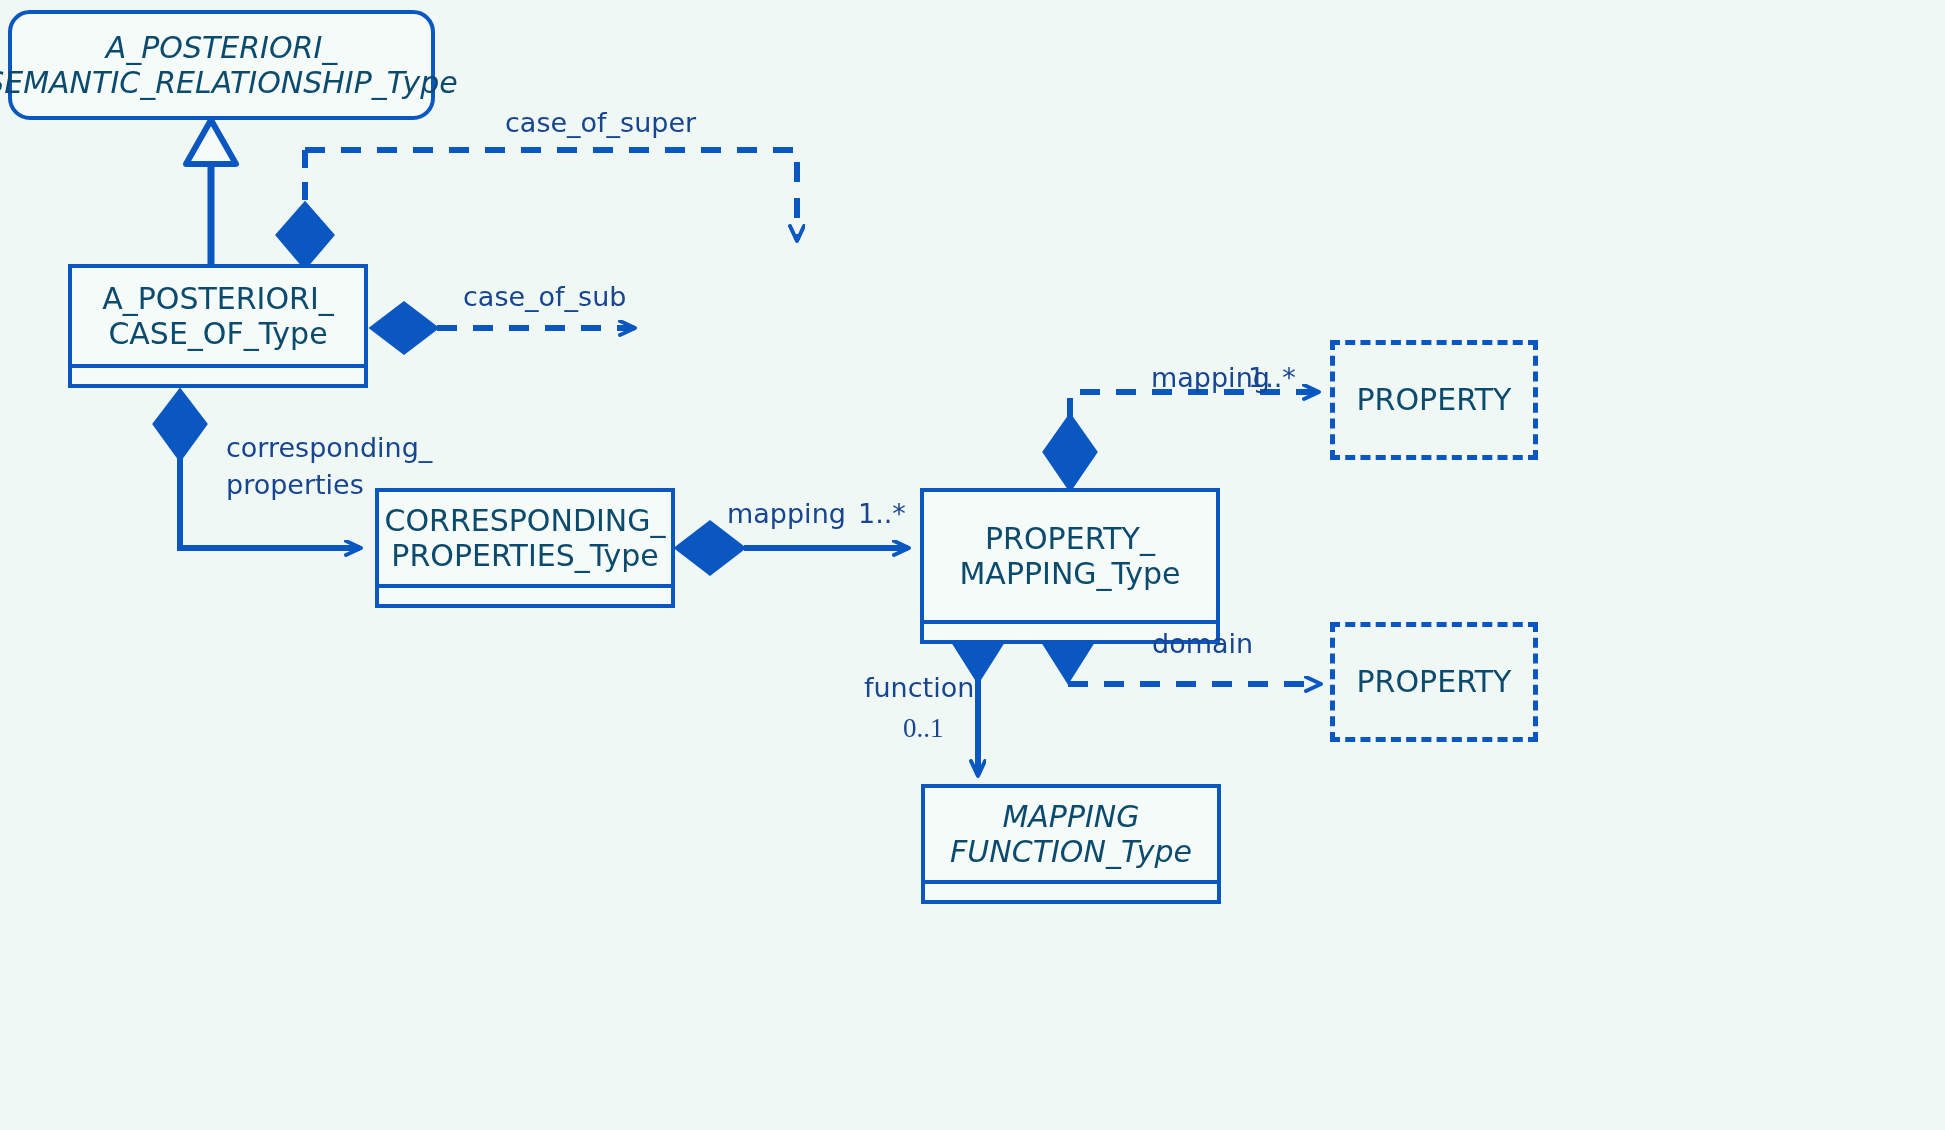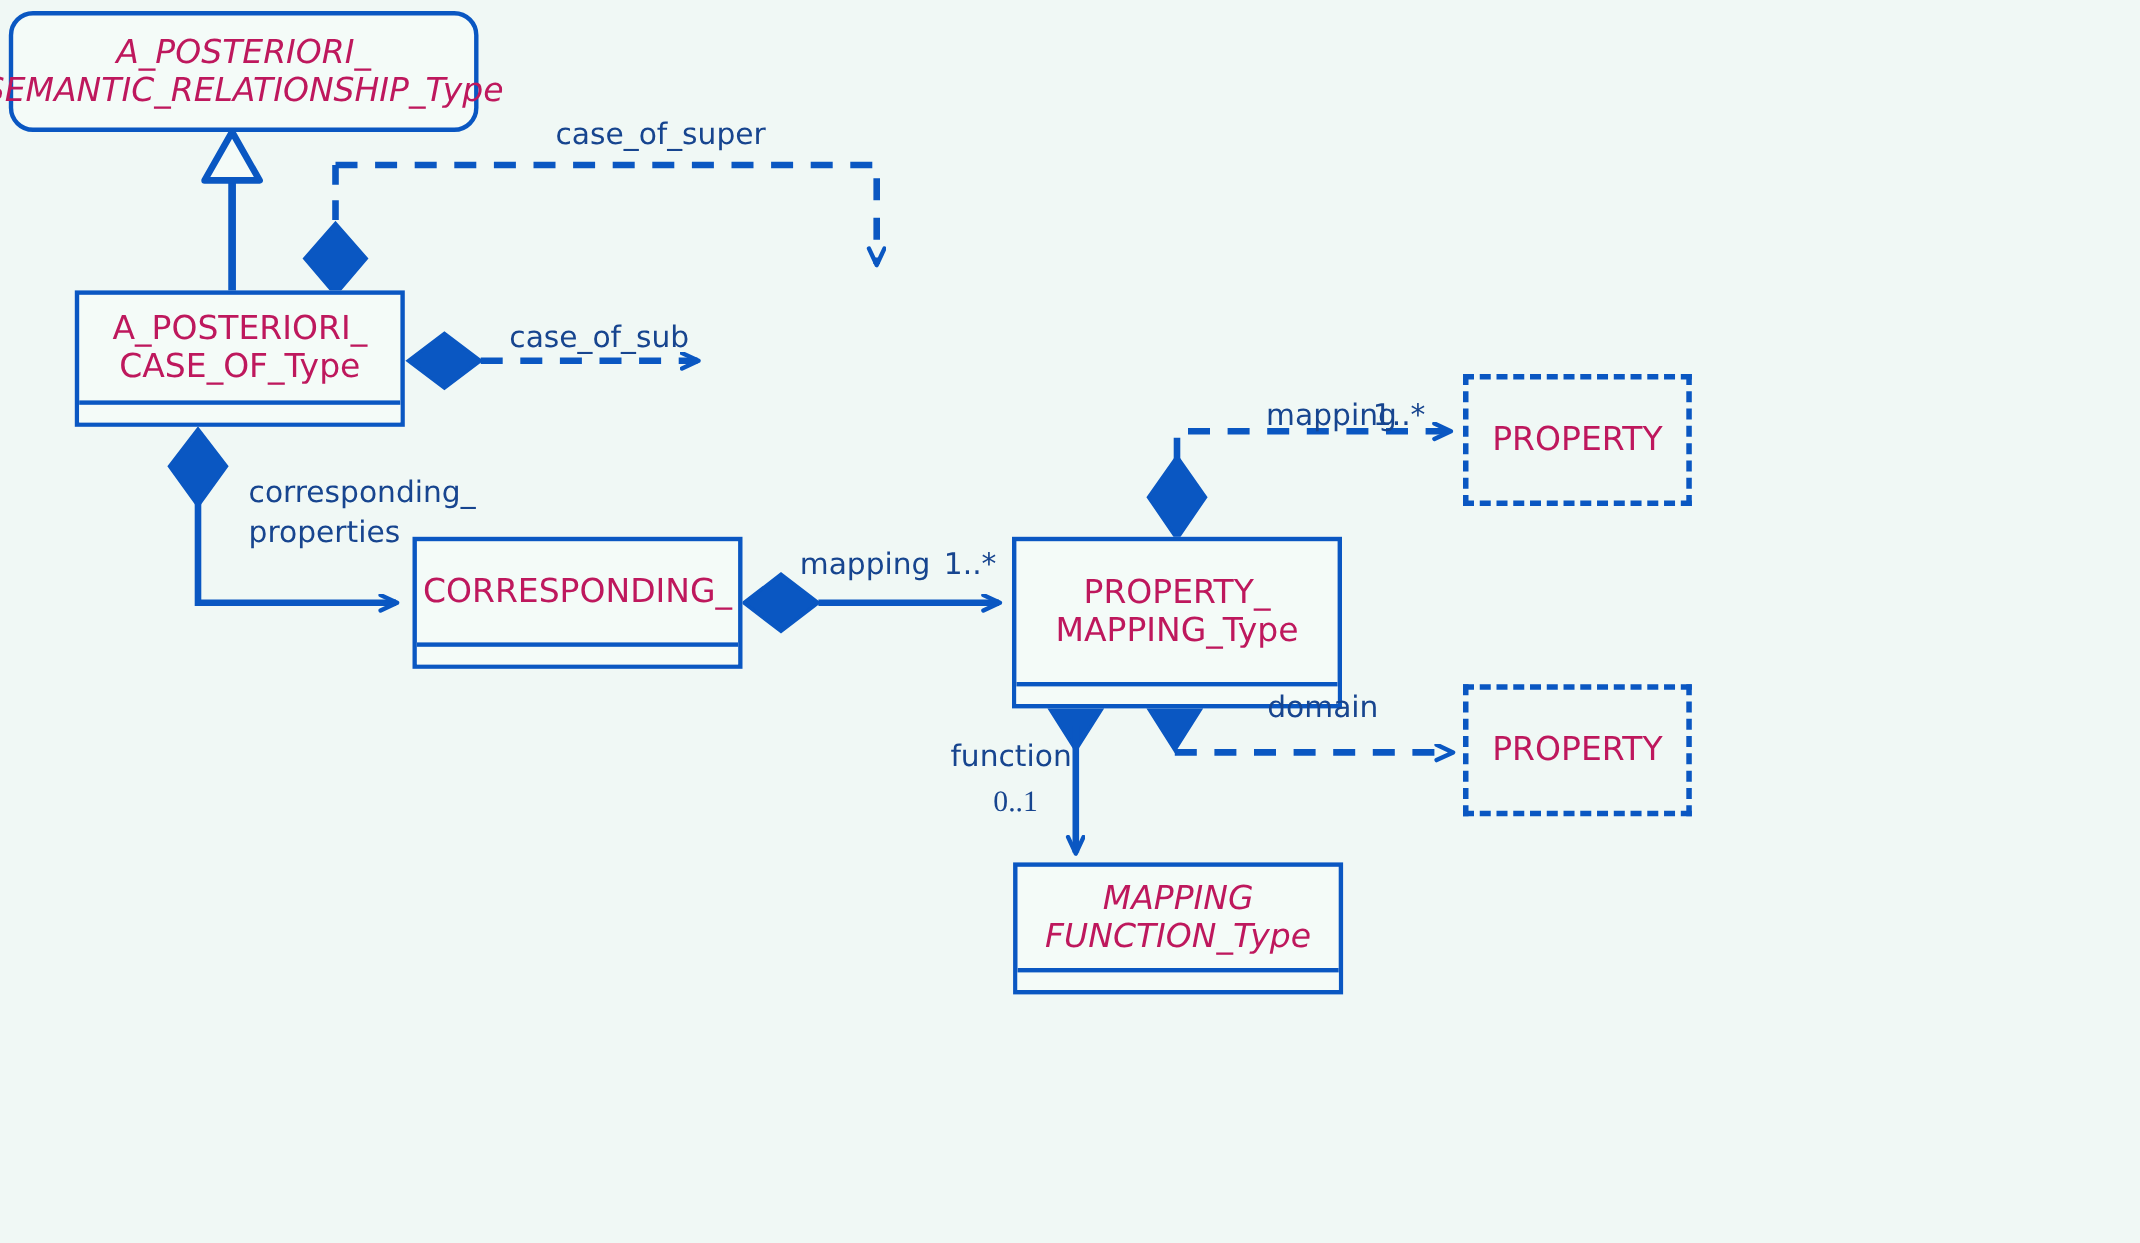--- a/index.html
+++ b/index.html
@@ -21,21 +21,21 @@
     display:flex;
     flex-direction:column;
     align-items:stretch;
   }
   .node .title{
     flex:1;
     display:flex;
     flex-direction:column;
     align-items:center;
     justify-content:center;
-    color:#be185d;
+    color:#0c4a6e;
     line-height:1.18;
     text-align:center;
     white-space:pre;
   }
   .node.solid{
     border:4px solid #0a57c2;
   }
   .node.solid .compartment{
     border-top:4px solid #0a57c2;
     height:16px;
@@ -131,20 +131,21 @@
       <span>A_POSTERIORI_</span>
       <span>CASE_OF_Type</span>
     </div>
     <div class="compartment"></div>
   </div>
 
 
   <div class="node solid" style="left:375px;top:488px;width:300px;height:120px;">
     <div class="title" style="font-size:30px;">
       <span>CORRESPONDING_</span>
+      <span>PROPERTIES_Type</span>
     </div>
     <div class="compartment"></div>
   </div>
 
   <div class="node solid" style="left:920px;top:488px;width:300px;height:156px;">
     <div class="title" style="font-size:30px;">
       <span>PROPERTY_</span>
       <span>MAPPING_Type</span>
     </div>
     <div class="compartment"></div>
@@ -165,21 +166,21 @@
   <div class="node solid italic" style="left:921px;top:784px;width:300px;height:120px;">
     <div class="title" style="font-size:30px;">
       <span>MAPPING</span>
       <span>FUNCTION_Type</span>
     </div>
     <div class="compartment"></div>
   </div>
 
   <div class="elabel" style="left:505px;top:107px;">case_of_super</div>
 
-  <div class="elabel" style="left:463px;top:281px;margin-top:10px;">case_of_sub</div>
+  <div class="elabel" style="left:463px;top:281px;">case_of_sub</div>
 
   <div class="elabel two" style="left:226px;top:430px;">corresponding_</div>
   <div class="elabel two" style="left:226px;top:467px;">properties</div>
 
   <div class="elabel" style="left:727px;top:498px;">mapping</div>
   <div class="elabel" style="left:858px;top:498px;">1..*</div>
 
   <div class="elabel" style="left:1151px;top:362px;">mapping</div>
   <div class="elabel" style="left:1248px;top:362px;">1..*</div>
 

